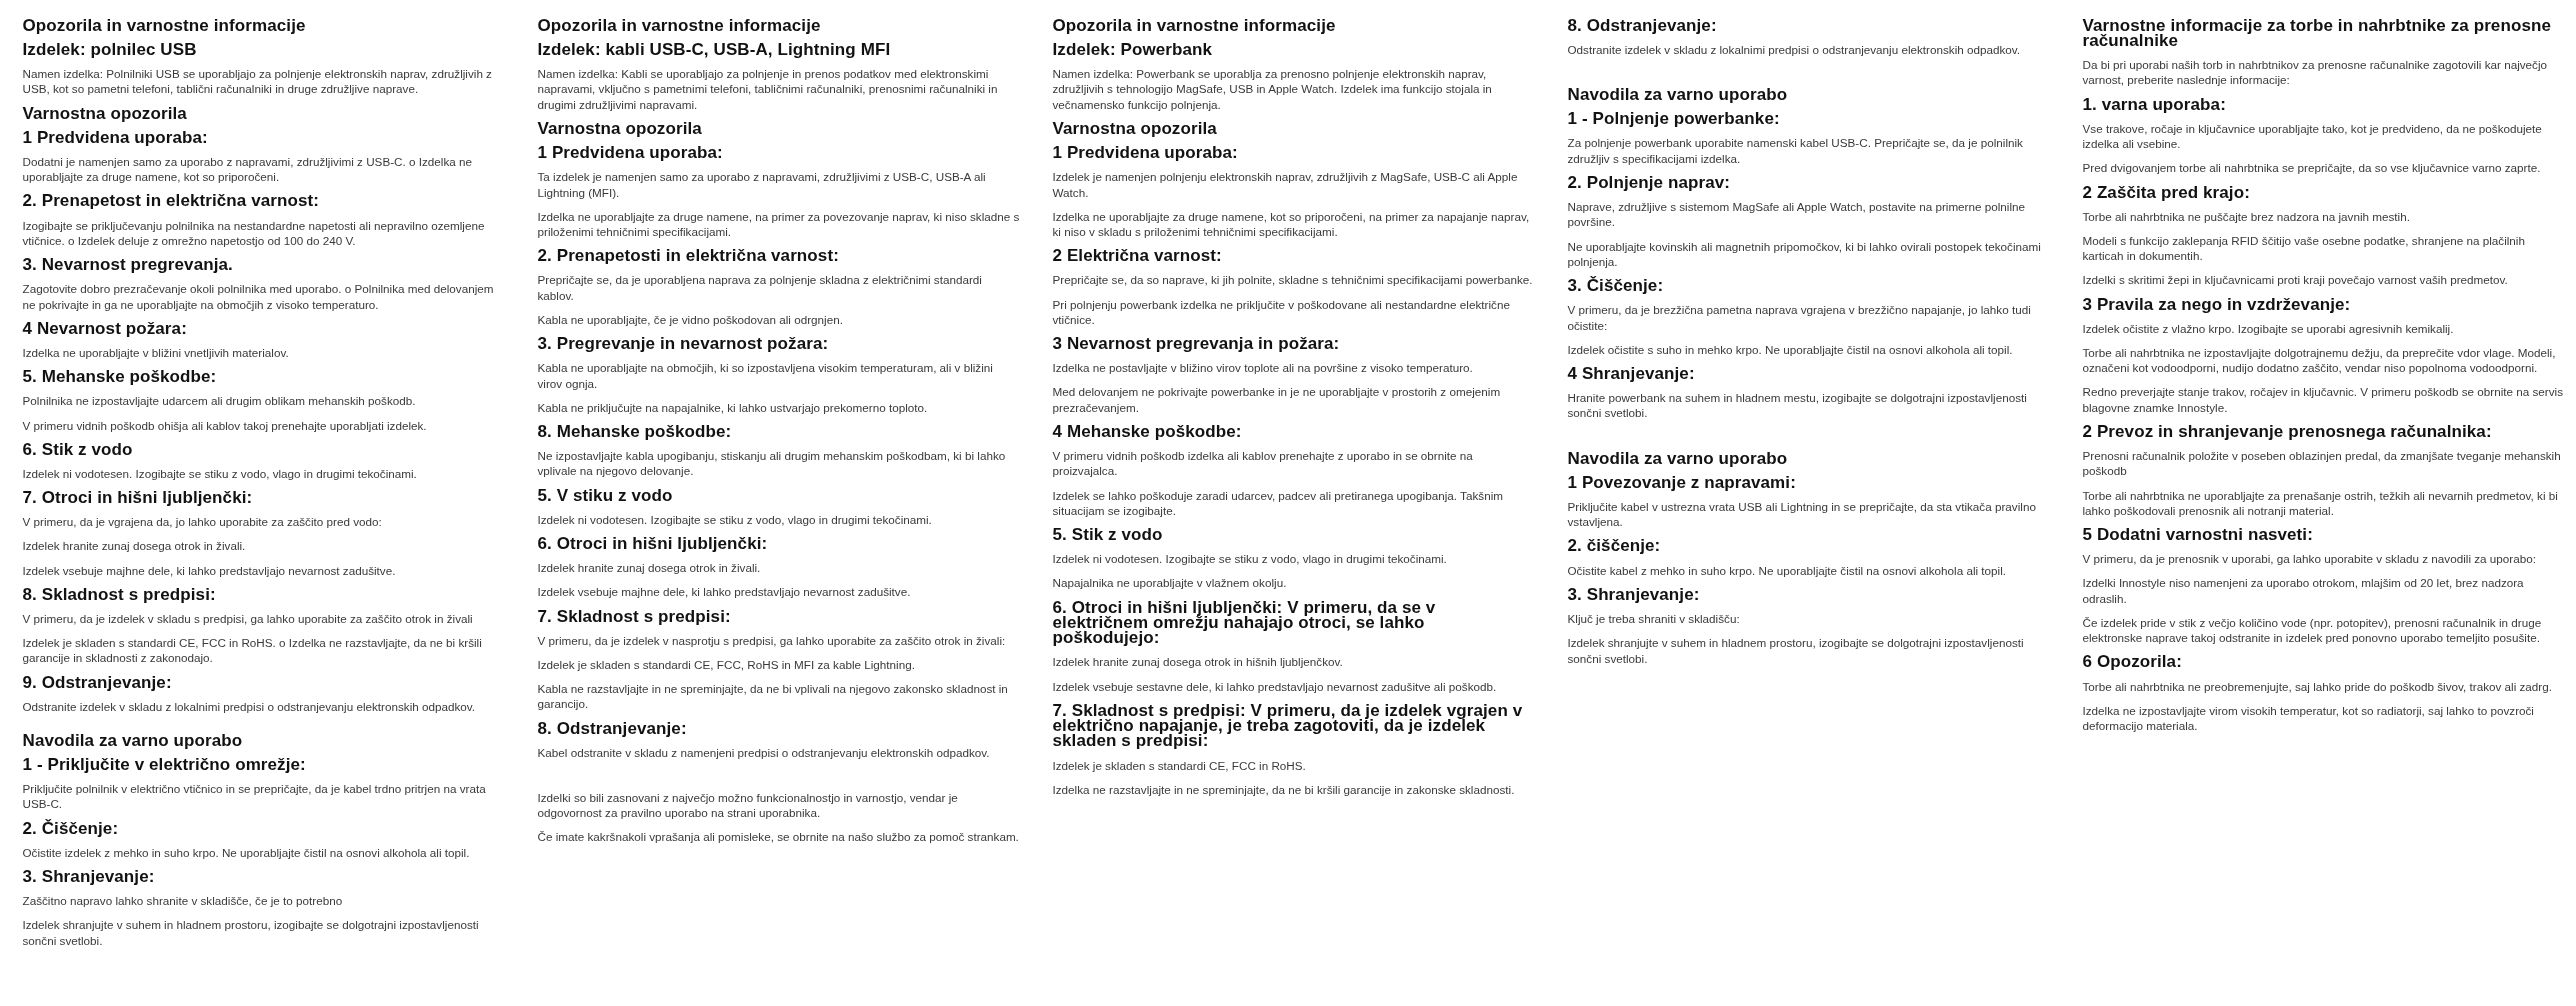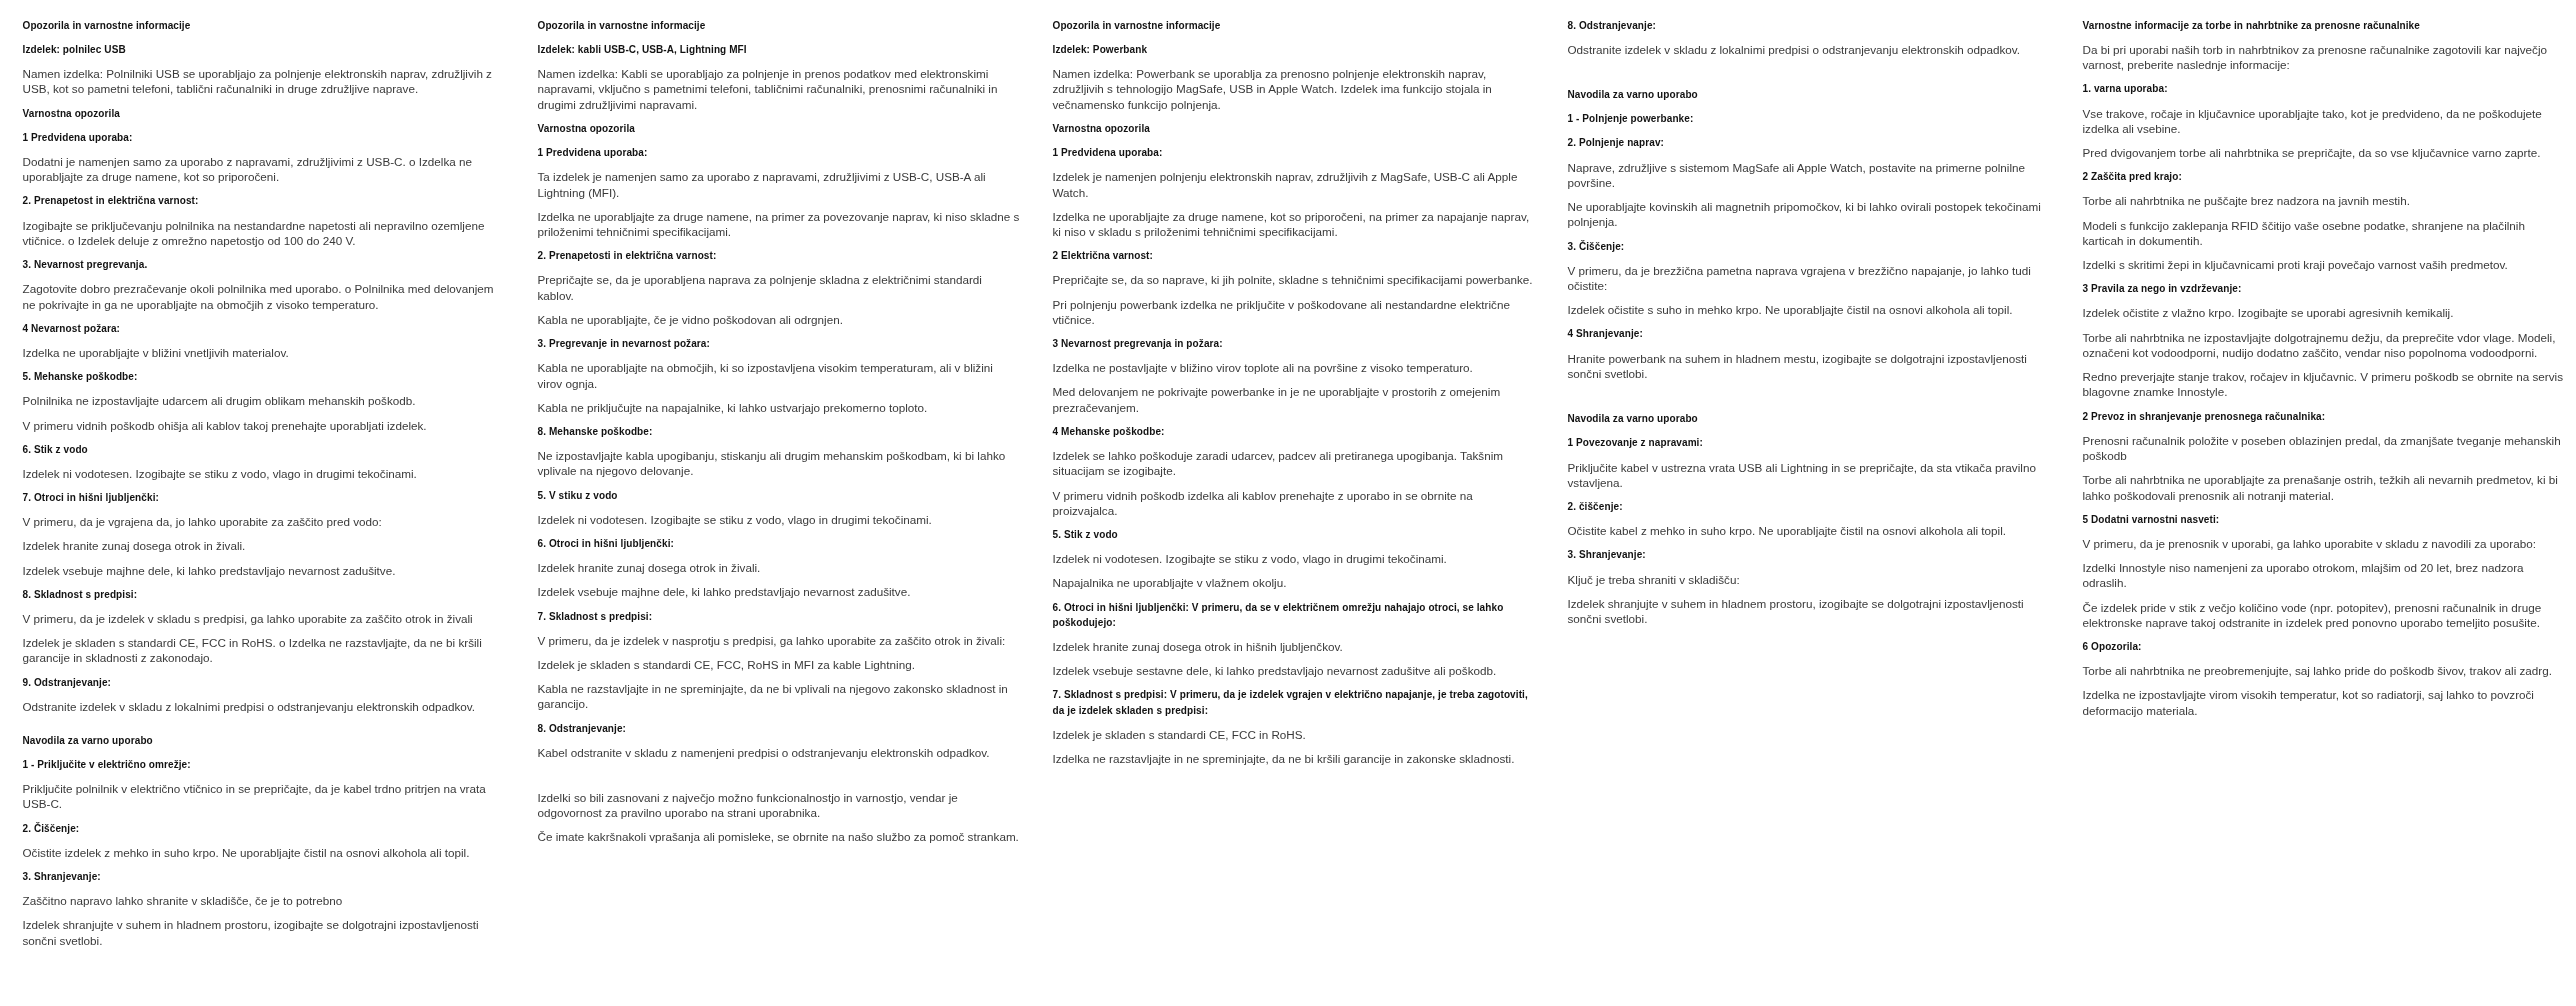--- a/index.html
+++ b/index.html
@@ -17,21 +17,21 @@
     display: flex;
     box-sizing: border-box;
     padding: 17.7px 19.3px 0 22.5px;
     gap: 32px;
   }
   .col {
     flex: 0 0 483px;
     width: 483px;
   }
   .col h3 {
-    font-size: 10px;
+    font-size: 17px;
     line-height: 15.3px;
     font-weight: 700;
     color: #121212;
     margin: 0 0 8.9px 0;
     letter-spacing: 0.1px;
   }
   .col p {
     font-size: 11.7px;
     line-height: 15.3px;
     font-weight: 400;
@@ -125,38 +125,39 @@
       <h3>1 Predvidena uporaba:</h3>
       <p>Izdelek je namenjen polnjenju elektronskih naprav, združljivih z MagSafe, USB-C ali Apple Watch.</p>
       <p>Izdelka ne uporabljajte za druge namene, kot so priporočeni, na primer za napajanje naprav, ki niso v skladu s priloženimi tehničnimi specifikacijami.</p>
       <h3>2 Električna varnost:</h3>
       <p>Prepričajte se, da so naprave, ki jih polnite, skladne s tehničnimi specifikacijami powerbanke.</p>
       <p>Pri polnjenju powerbank izdelka ne priključite v poškodovane ali nestandardne električne vtičnice.</p>
       <h3>3 Nevarnost pregrevanja in požara:</h3>
       <p>Izdelka ne postavljajte v bližino virov toplote ali na površine z visoko temperaturo.</p>
       <p>Med delovanjem ne pokrivajte powerbanke in je ne uporabljajte v prostorih z omejenim prezračevanjem.</p>
       <h3>4 Mehanske poškodbe:</h3>
+      <p>V primeru vidnih poškodb izdelka ali kablov prenehajte z uporabo in se obrnite na proizvajalca.</p>
       <p>Izdelek se lahko poškoduje zaradi udarcev, padcev ali pretiranega upogibanja. Takšnim situacijam se izogibajte.</p>
-      <p>V primeru vidnih poškodb izdelka ali kablov prenehajte z uporabo in se obrnite na proizvajalca.</p>
       <h3>5. Stik z vodo</h3>
       <p>Izdelek ni vodotesen. Izogibajte se stiku z vodo, vlago in drugimi tekočinami.</p>
       <p>Napajalnika ne uporabljajte v vlažnem okolju.</p>
       <h3>6. Otroci in hišni ljubljenčki: V primeru, da se v električnem omrežju nahajajo otroci, se lahko poškodujejo:</h3>
       <p>Izdelek hranite zunaj dosega otrok in hišnih ljubljenčkov.</p>
       <p>Izdelek vsebuje sestavne dele, ki lahko predstavljajo nevarnost zadušitve ali poškodb.</p>
       <h3>7. Skladnost s predpisi: V primeru, da je izdelek vgrajen v električno napajanje, je treba zagotoviti, da je izdelek skladen s predpisi:</h3>
       <p>Izdelek je skladen s standardi CE, FCC in RoHS.</p>
       <p>Izdelka ne razstavljajte in ne spreminjajte, da ne bi kršili garancije in zakonske skladnosti.</p>
     </section>
     <section class="col">
       <h3>8. Odstranjevanje:</h3>
       <p>Odstranite izdelek v skladu z lokalnimi predpisi o odstranjevanju elektronskih odpadkov.</p>
       <div class="gap"></div>
       <h3>Navodila za varno uporabo</h3>
       <h3>1 - Polnjenje powerbanke:</h3>
+      <p>Za polnjenje powerbank uporabite namenski kabel USB-C. Prepričajte se, da je polnilnik združljiv s specifikacijami izdelka.</p>
       <h3>2. Polnjenje naprav:</h3>
       <p>Naprave, združljive s sistemom MagSafe ali Apple Watch, postavite na primerne polnilne površine.</p>
       <p>Ne uporabljajte kovinskih ali magnetnih pripomočkov, ki bi lahko ovirali postopek tekočinami polnjenja.</p>
       <h3>3. Čiščenje:</h3>
       <p>V primeru, da je brezžična pametna naprava vgrajena v brezžično napajanje, jo lahko tudi očistite:</p>
       <p>Izdelek očistite s suho in mehko krpo. Ne uporabljajte čistil na osnovi alkohola ali topil.</p>
       <h3>4 Shranjevanje:</h3>
       <p>Hranite powerbank na suhem in hladnem mestu, izogibajte se dolgotrajni izpostavljenosti sončni svetlobi.</p>
       <div class="gap"></div>
       <h3>Navodila za varno uporabo</h3>

